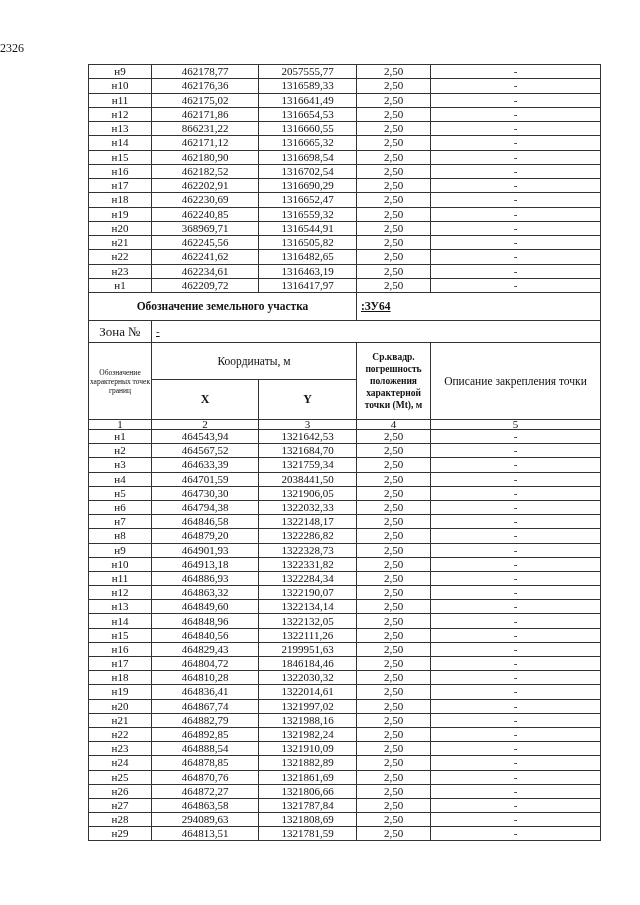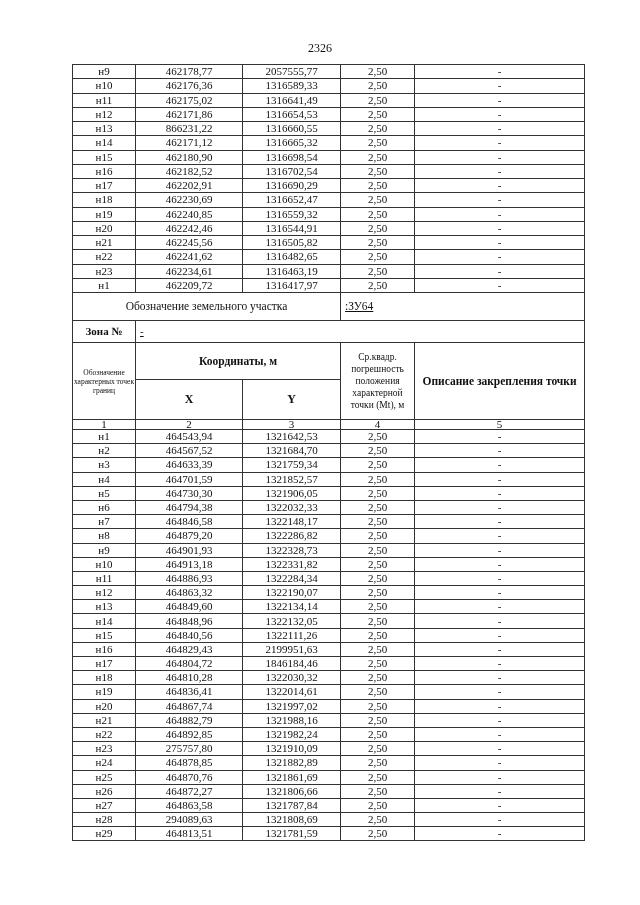--- a/index.html
+++ b/index.html
@@ -1,32 +1,32 @@
 <!DOCTYPE html>
 <html><head>
 <meta charset="utf-8">
 <style>
   html, body { margin:0; padding:0; background:#ffffff; }
   body { width:640px; height:905px; position:relative; overflow:hidden;
          font-family:"Liberation Serif","DejaVu Serif",serif; color:#111; }
-  .page-num { position:absolute; top:41px; left:0; width:640px; text-align:center;
+  .page-num { position:absolute; top:41px; left:0; width:640px; 
               font-size:12px; }
-  table { border-collapse:collapse; position:absolute; left:72px; width:512px;
+  table { border-collapse:collapse; position:absolute; left:88px; width:512px;
           table-layout:fixed; }
   td { border:1px solid #333; padding:0; text-align:center; font-size:11px;
        line-height:13px; overflow:hidden; white-space:nowrap; }
   #top-table { top:64px; }
   #top-table td { height:13.25px; }
   #main-table { top:292px; }
-  .title-cell { font-weight:normal; font-size:11.5px; height:27px; }
+  .title-cell { font-weight:bold; font-size:11.5px; height:27px; }
   .val-cell { text-align:left; padding-left:4px; text-decoration:underline; }
-  .zone-label { font-weight:bold; font-size:11px; height:21px; }
+  .zone-label { font-weight:normal; font-size:13px; height:21px; }
   .hdr-small { font-size:7.5px; line-height:9px; white-space:normal; font-weight:normal; }
-  .hdr-bold { font-weight:bold; font-size:11.5px; }
-  .hdr-mid { font-weight:normal; font-size:9.5px; line-height:12px; white-space:normal;margin-left:22px; }
+  .hdr-bold { font-weight:normal; font-size:11.5px; }
+  .hdr-mid { font-weight:bold; font-size:9.5px; line-height:12px; white-space:normal;margin-left:22px; }
   .hdr-xy { font-weight:bold; font-size:12px; }
   .colnum td { height:9px; line-height:9px; font-size:11px; }
   #main-table tr.data td { height:13.2px; }
 </style>
 </head>
 <body>
 
 <div class="page-num">2326</div>
 
 <table id="top-table">
@@ -110,21 +110,21 @@
       </tr>
       <tr>
         <td>н19</td>
         <td>462240,85</td>
         <td>1316559,32</td>
         <td>2,50</td>
         <td>-</td>
       </tr>
       <tr>
         <td>н20</td>
-        <td>462242,46</td>
+        <td>368969,71</td>
         <td>1316544,91</td>
         <td>2,50</td>
         <td>-</td>
       </tr>
       <tr>
         <td>н21</td>
         <td>462245,56</td>
         <td>1316505,82</td>
         <td>2,50</td>
         <td>-</td>
@@ -157,21 +157,21 @@
   <colgroup>
     <col style="width:63px">
       <col style="width:107px">
       <col style="width:98px">
       <col style="width:74px">
       <col style="width:170px">
   </colgroup>
   <tbody id="main-body">
     <tr>
       <td colspan="3" class="title-cell">Обозначение земельного участка</td>
-      <td colspan="2" class="val-cell title-cell" style="font-weight:normal">:ЗУ64</td>
+      <td colspan="2" class="val-cell title-cell" style="font-weight:bold">:ЗУ64</td>
     </tr>
     <tr>
       <td class="zone-label">Зона №</td>
       <td colspan="4" class="val-cell">-</td>
     </tr>
     <tr>
       <td rowspan="2" class="hdr-small" style="height:76px">Обозначение характерных точек границ</td>
       <td colspan="2" class="hdr-bold" style="height:36px">Координаты, м</td>
       <td rowspan="2" class="hdr-mid">Ср.квадр. погрешность положения характерной точки (Mt), м</td>
       <td rowspan="2" class="hdr-bold" style="white-space:normal;line-height:15px">Описание закрепления точки</td>
@@ -204,21 +204,21 @@
       <tr class="data">
         <td>н3</td>
         <td>464633,39</td>
         <td>1321759,34</td>
         <td>2,50</td>
         <td>-</td>
       </tr>
       <tr class="data">
         <td>н4</td>
         <td>464701,59</td>
-        <td>1321852,57</td>
+        <td>2038441,50</td>
         <td>2,50</td>
         <td>-</td>
       </tr>
       <tr class="data">
         <td>н5</td>
         <td>464730,30</td>
         <td>1321906,05</td>
         <td>2,50</td>
         <td>-</td>
       </tr>
@@ -336,21 +336,21 @@
       </tr>
       <tr class="data">
         <td>н22</td>
         <td>464892,85</td>
         <td>1321982,24</td>
         <td>2,50</td>
         <td>-</td>
       </tr>
       <tr class="data">
         <td>н23</td>
-        <td>275757,80</td>
+        <td>464888,54</td>
         <td>1321910,09</td>
         <td>2,50</td>
         <td>-</td>
       </tr>
       <tr class="data">
         <td>н24</td>
         <td>464878,85</td>
         <td>1321882,89</td>
         <td>2,50</td>
         <td>-</td>

